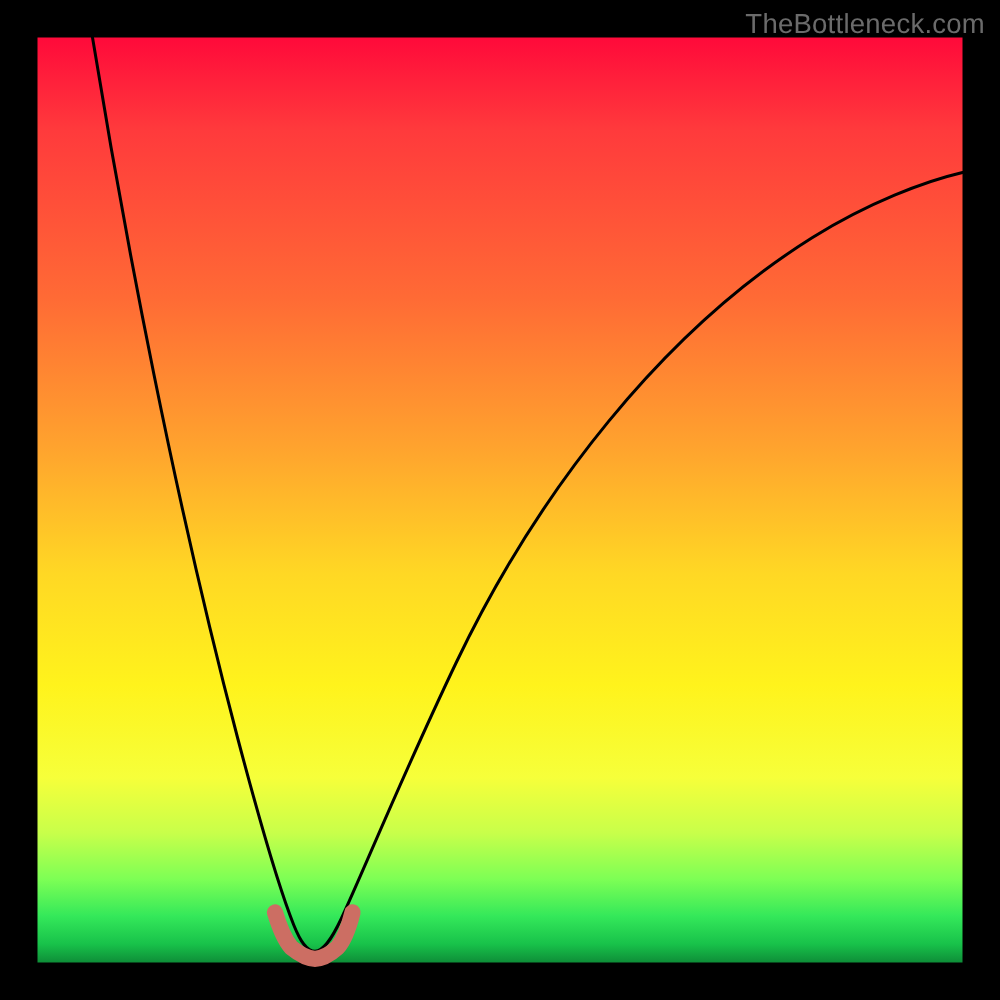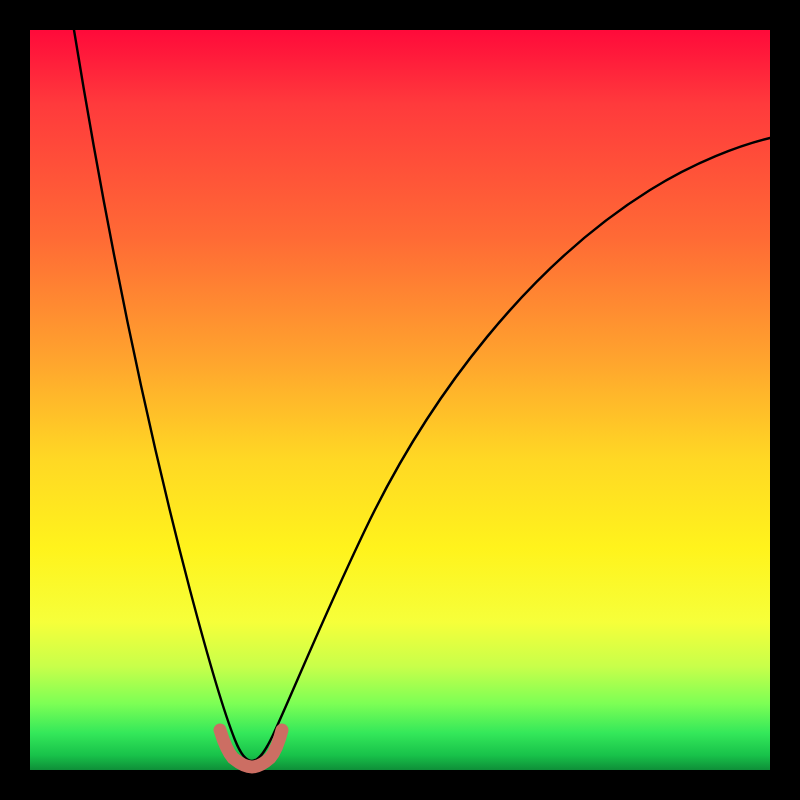--- a/index.html
+++ b/index.html
@@ -78,14 +78,15 @@
 
       <path d="M 190 700
                Q 196 720, 203 728
                Q 214 737, 222 737
                Q 230 737, 240 728
                Q 247 720, 252 700" fill="none" stroke="#cc6e63" stroke-width="13" stroke-linecap="round" stroke-linejoin="round"></path>
     </svg>
 
   </div>
 
+  <div class="watermark">TheBottleneck.com</div>
 
 </div>
 
 </body></html>

